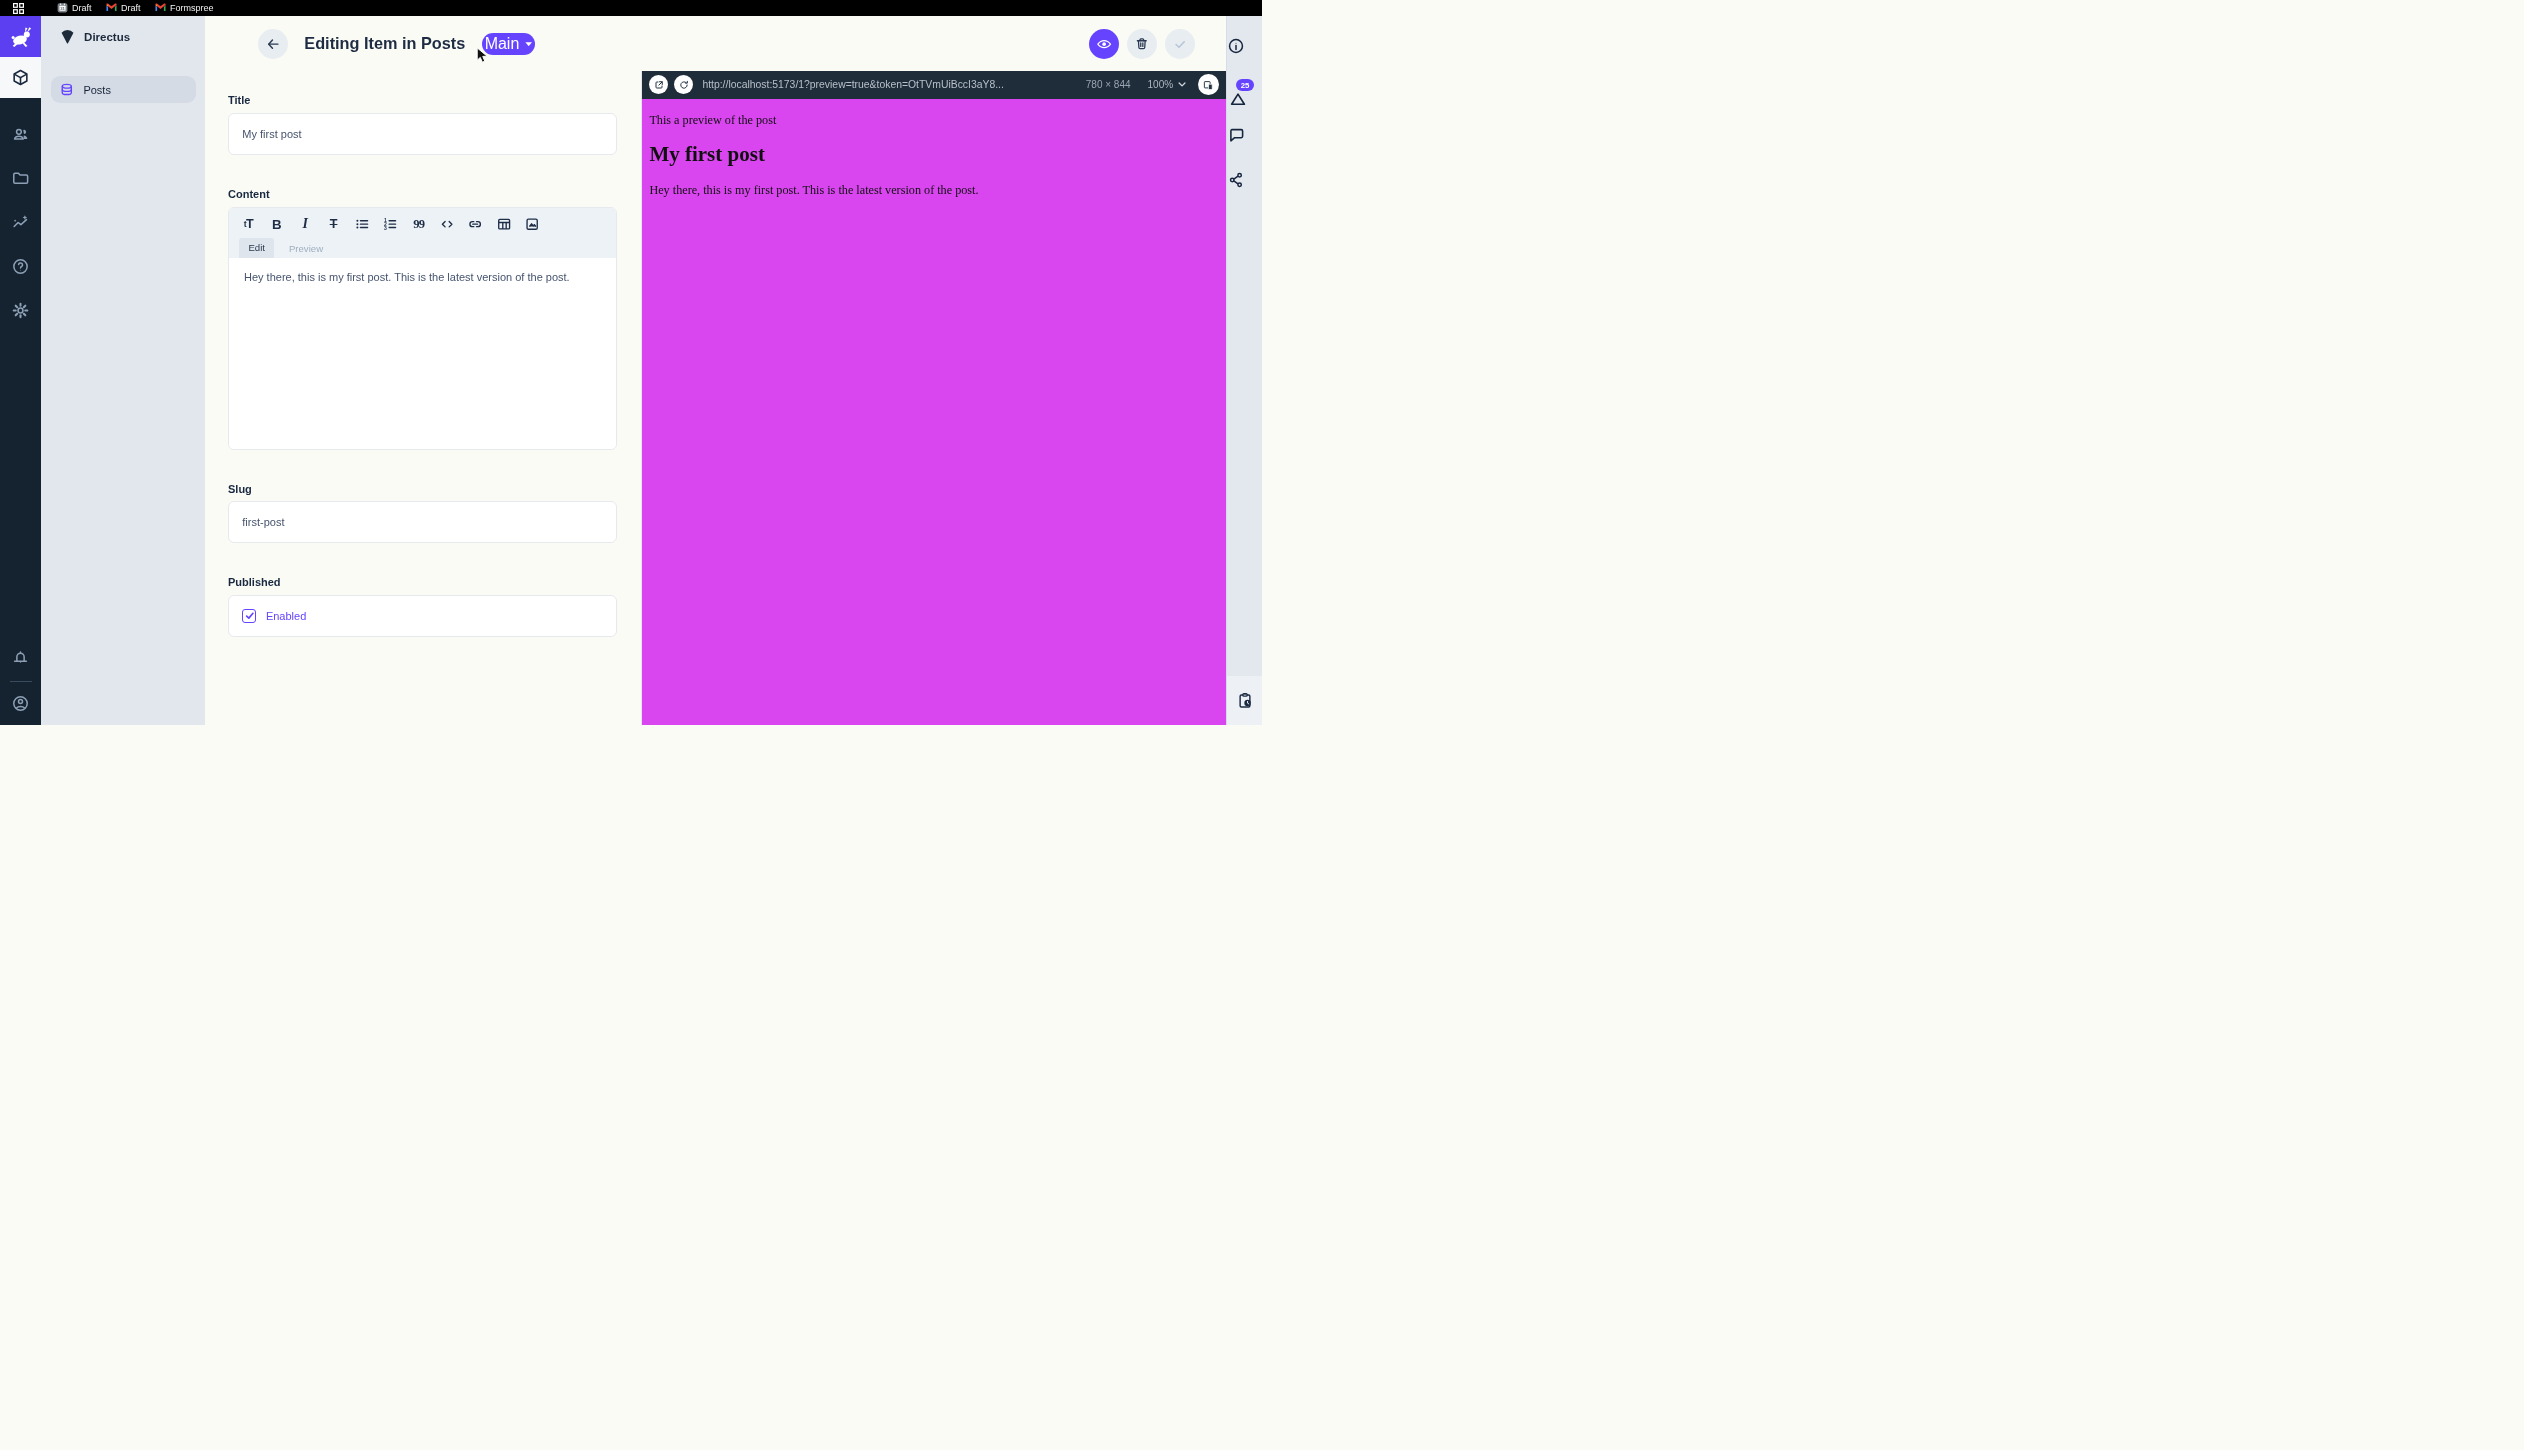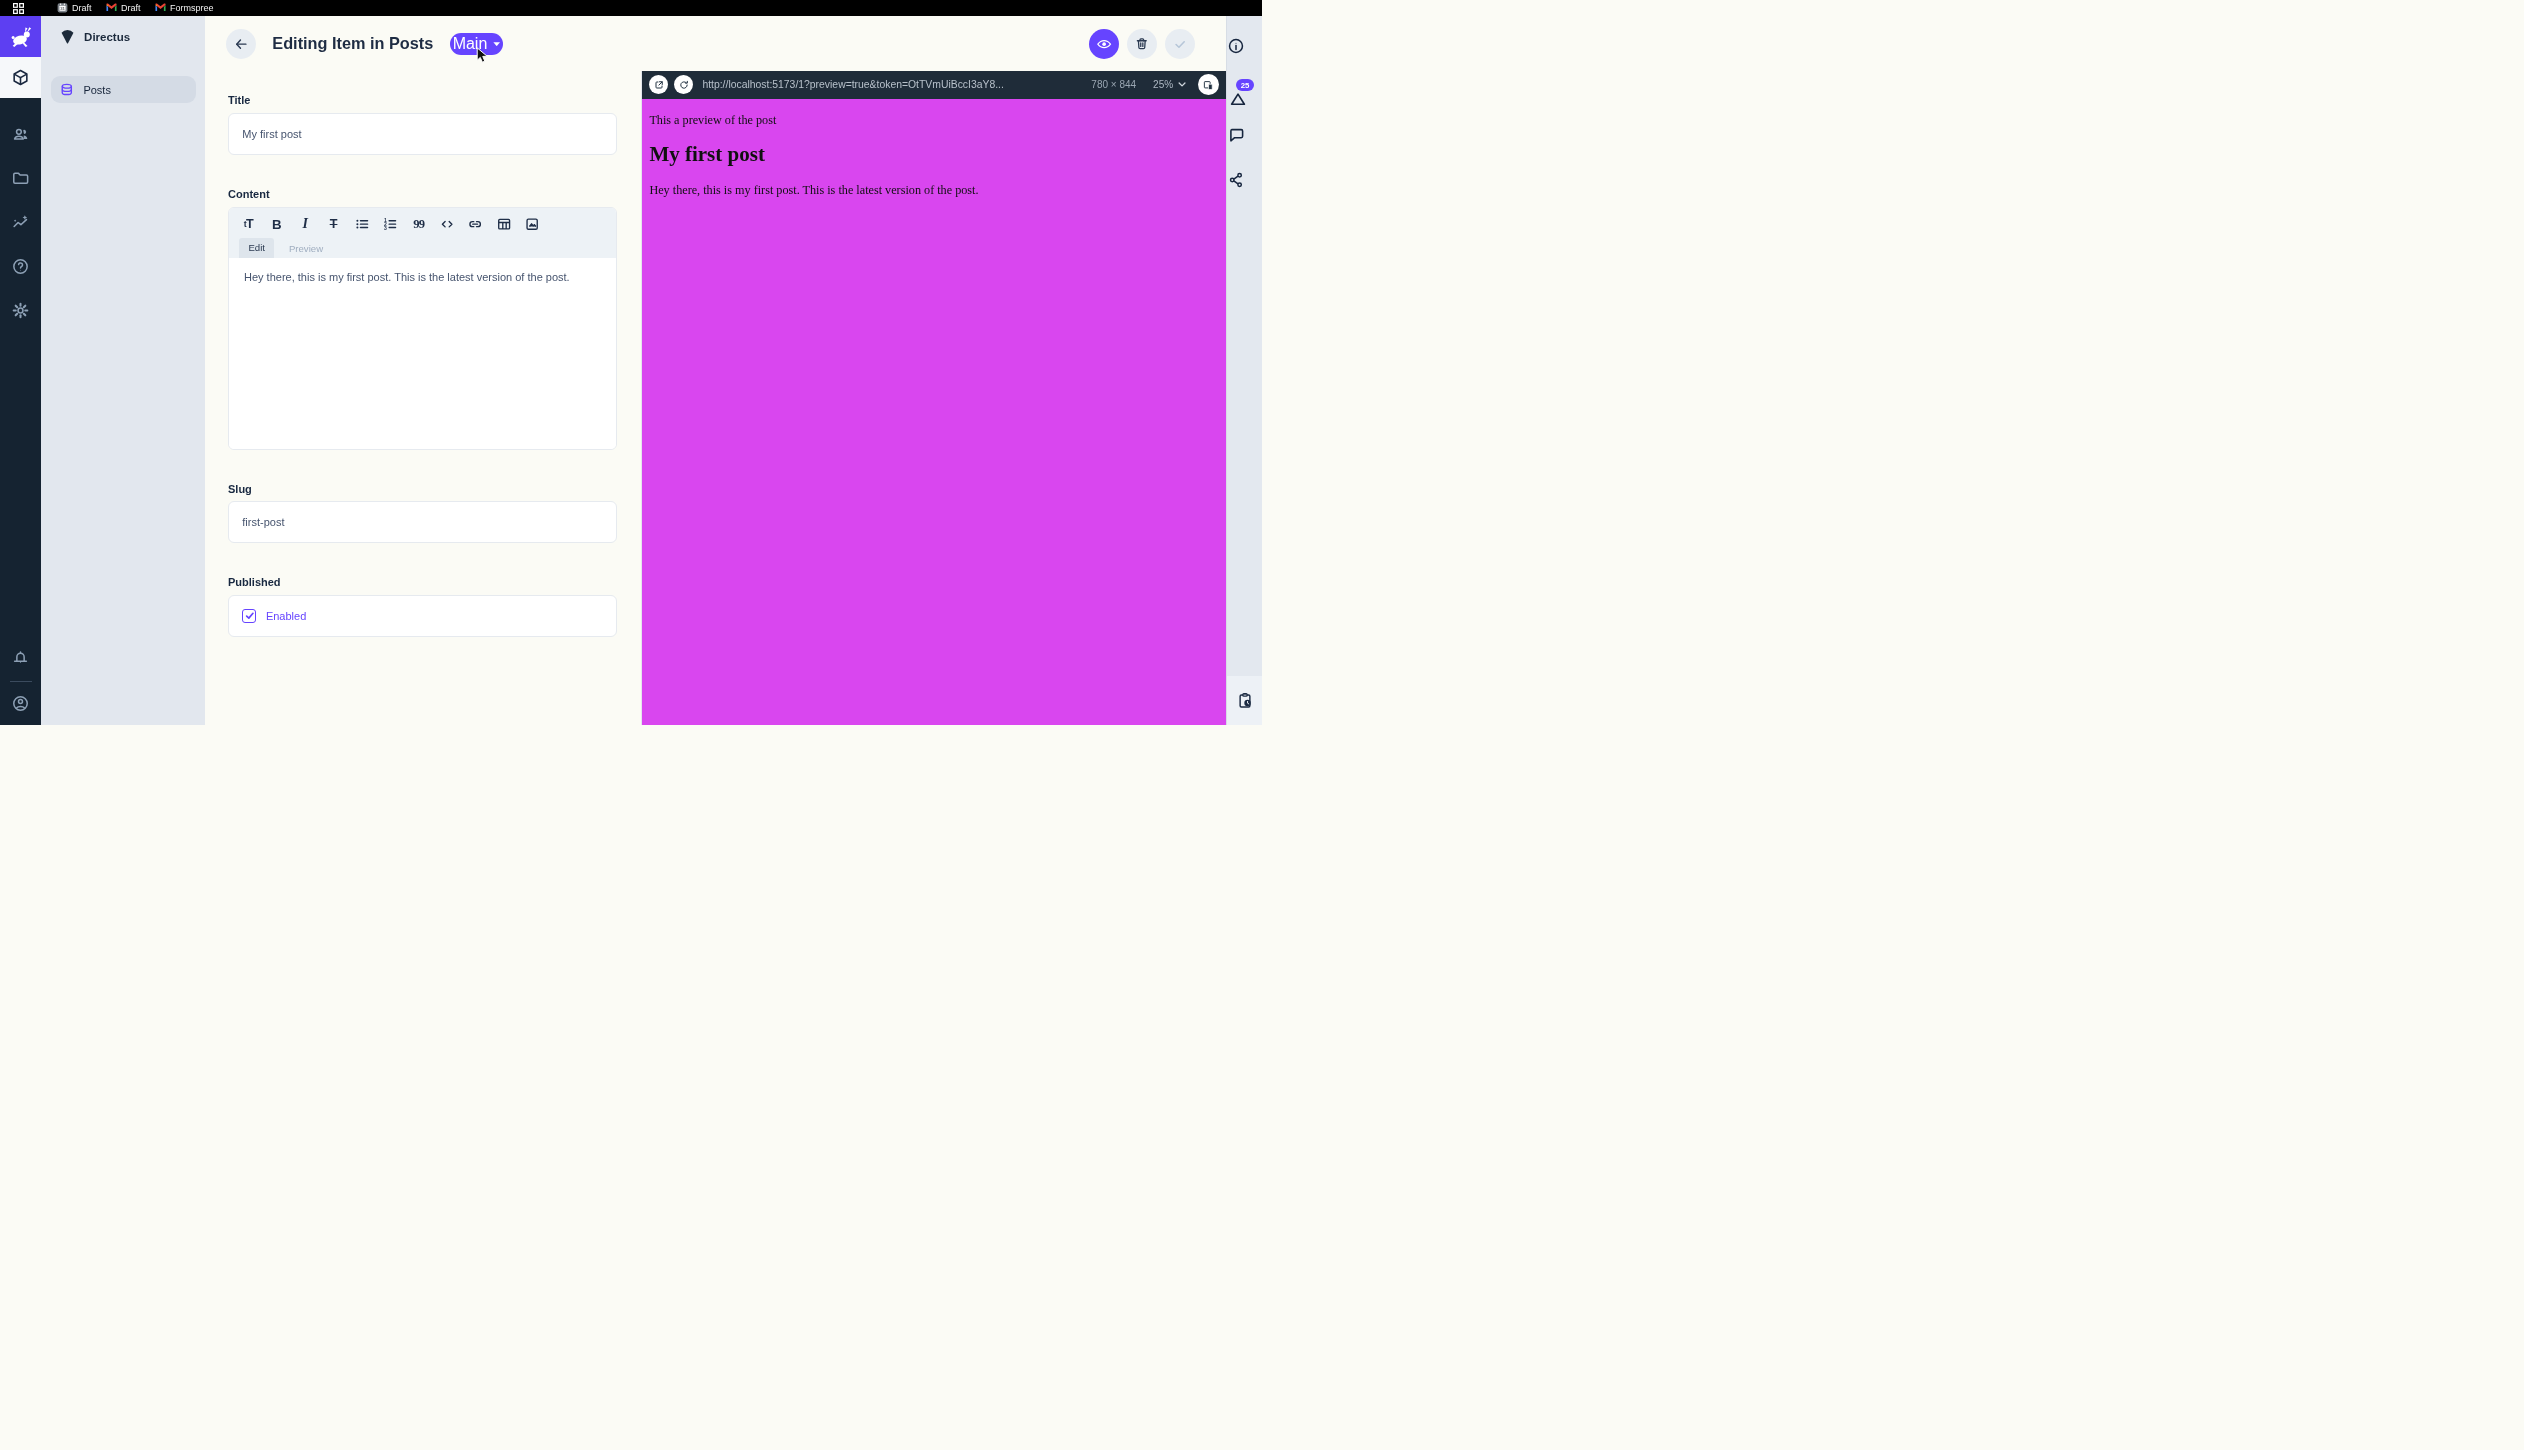--- a/index.html
+++ b/index.html
@@ -27,21 +27,21 @@
 
   
   .sidebar { width:164px; background:#e2e7ee; flex:none; display:flex; flex-direction:column; }
   .sb-header { height:41px; display:flex; align-items:center; padding-left:18px; gap:8.1px; cursor:pointer; }
   .sb-project { font-size:11.5px; font-weight:600; color:#1c2a3c; }
   .sb-item { margin:19px 9px 0 10.4px; height:27px; border-radius:9px; background:#d4dbe5; display:flex; align-items:center; padding-left:7.4px; gap:9px; cursor:pointer; }
   .sb-item-label { font-size:11px; font-weight:500; color:#16243a; }
 
   
   .main { flex:1; display:flex; flex-direction:column; background:#fbfbf5; min-width:0; }
-  .main-header { height:55px; display:flex; align-items:center; padding:0 31px 0 21px; flex:none; }
+  .main-header { height:55px; display:flex; align-items:center; padding:0 31px 0 21px; flex:none;margin-left:32px; }
   .circle-btn { width:30px; height:30px; border-radius:50%; background:#e8edf2; display:flex; align-items:center; justify-content:center; cursor:pointer; flex:none; }
   .circle-btn.accent { background:#6644ff; }
   .page-title { font-size:16.3px; font-weight:700; color:#1e2c43; margin-left:16.3px; white-space:nowrap; }
   .version-btn { margin-left:16.3px; height:21.5px; border-radius:11px; background:#6644ff; color:#fff; font-size:16px; font-weight:400; display:flex; align-items:center; padding:0 3px; gap:5.2px; cursor:pointer; border:none; }
   .header-spacer { flex:1; }
   .header-actions { display:flex; gap:8.1px; }
 
   .main-body { flex:1; display:flex; min-height:0; }
 
   
@@ -396,21 +396,21 @@
           </div>
           <div class="pv-circle">
             <svg width="12" height="12" viewBox="0 0 24 24" fill="none" stroke="#203040" stroke-width="2" stroke-linecap="round">
               <path d="M18.4,12 a6.4,6.4 0 1 1 -1.9,-4.55"></path>
               <path d="M18.6,4.6 v3.6 h-3.6" stroke-linejoin="round"></path>
             </svg>
           </div>
           <div class="pv-url">http://localhost:5173/1?preview=true&amp;token=OtTVmUiBccI3aY8...</div>
           <div class="pv-dims">780 × 844</div>
           <div class="pv-zoom">
-            <span>25%</span>
+            <span>100%</span>
             <svg width="8.1" height="5.2" viewBox="0 0 12 8" fill="none" stroke="#cfd6dd" stroke-width="2" stroke-linecap="round" stroke-linejoin="round">
               <path d="M1.5,1.5 L6,6 L10.5,1.5"></path>
             </svg>
           </div>
           <div class="pv-device">
             <svg width="12.6" height="12.6" viewBox="0 0 24 24">
               <rect x="4.5" y="5" width="11" height="12" rx="1.2" fill="none" stroke="#203040" stroke-width="1.8"></rect>
               <rect x="12.5" y="10" width="7" height="10" rx="1.2" fill="#203040" stroke="#fff" stroke-width="1.4"></rect>
             </svg>
           </div>

